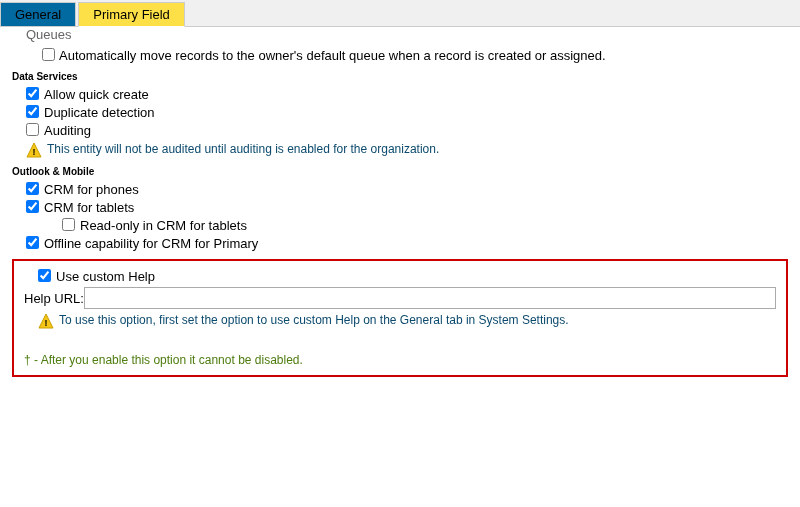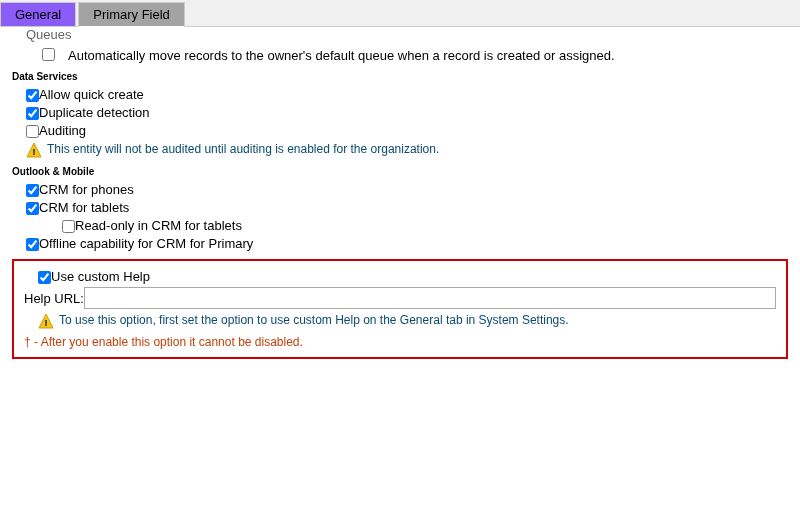--- a/index.html
+++ b/index.html
@@ -16,27 +16,27 @@
     .tabs {
       display: flex;
       border-bottom: 1px solid #ccc;
       padding-top: 2px;
       background: #f0f0f0;
     }
     .tab {
       padding: 4px 14px;
       border: 1px solid #ccc;
       border-bottom: none;
-      background: #8b5cf6;
+      background: #0369a1;
       cursor: pointer;
       font-size: 13px;
       margin-right: 2px;
     }
     .tab.active {
-      background: #a3a3a3;
+      background: #fde047;
       border-bottom: 1px solid #fff;
       margin-bottom: -1px;
       z-index: 1;
     }
 
     
     .content {
       padding: 0 12px;
     }
 
@@ -45,36 +45,37 @@
       margin-bottom: 6px;
       padding-left: 14px;
     }
     .queues-label {
       font-size: 13px;
       color: #666;
     }
     .auto-move-row {
       display: flex;
       align-items: flex-start;
-      gap: 13px;
+      gap: 4px;
       margin-bottom: 8px;
       padding-left: 30px;
     }
 
     
     .section-header {
       font-weight: bold;
       font-size: 10px;
       margin: 8px 0 5px 0;
     }
 
     
     .checkbox-row {
       display: flex;
-      align-items: flex-end;
+      align-items: flex-start;
+      gap: 5px;
       margin-bottom: 3px;
       padding-left: 14px;
     }
     .checkbox-row.indented {
       padding-left: 50px;
     }
 
     input[type="checkbox"] {
       width: 13px;
       height: 13px;
@@ -116,22 +117,22 @@
       flex: 1;
       height: 22px;
       border: 1px solid #aaa;
       padding: 2px 4px;
       font-size: 12px;
       background: #fff;
     }
 
     .footnote {
       font-size: 12px;
-      color: #c2410c;
-      margin-top: 6px;
+      color: #4d7c0f;
+      margin-top: 24px;
     }
 
     
     .warn-tri {
       display: inline-block;
       width: 16px;
       height: 16px;
       vertical-align: middle;
       flex-shrink: 0;
     }

